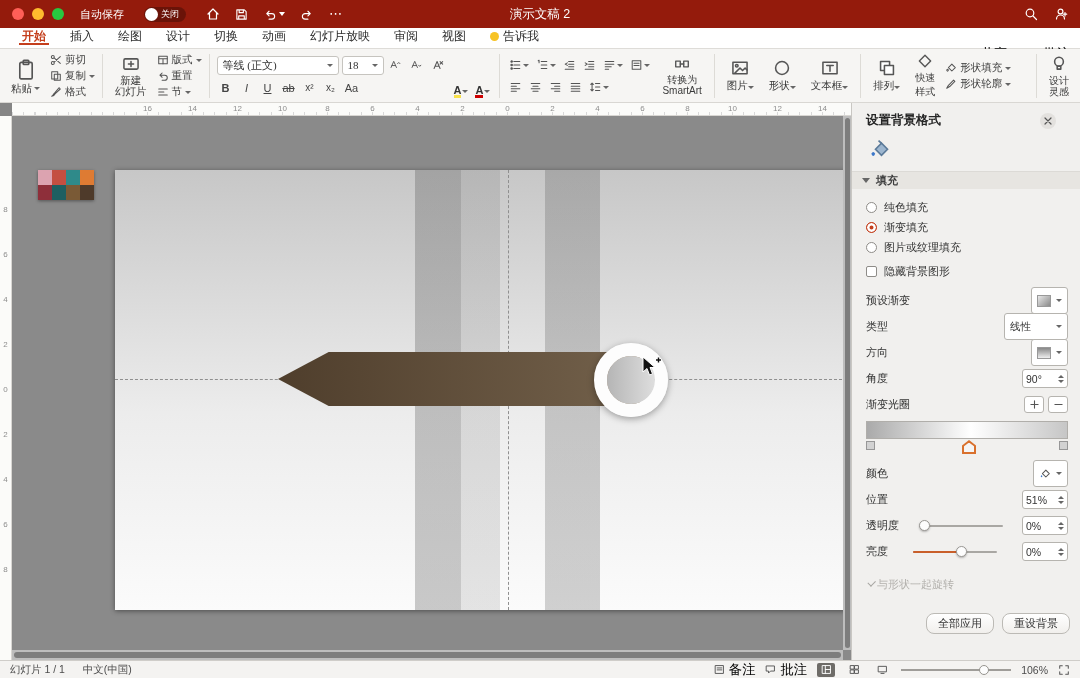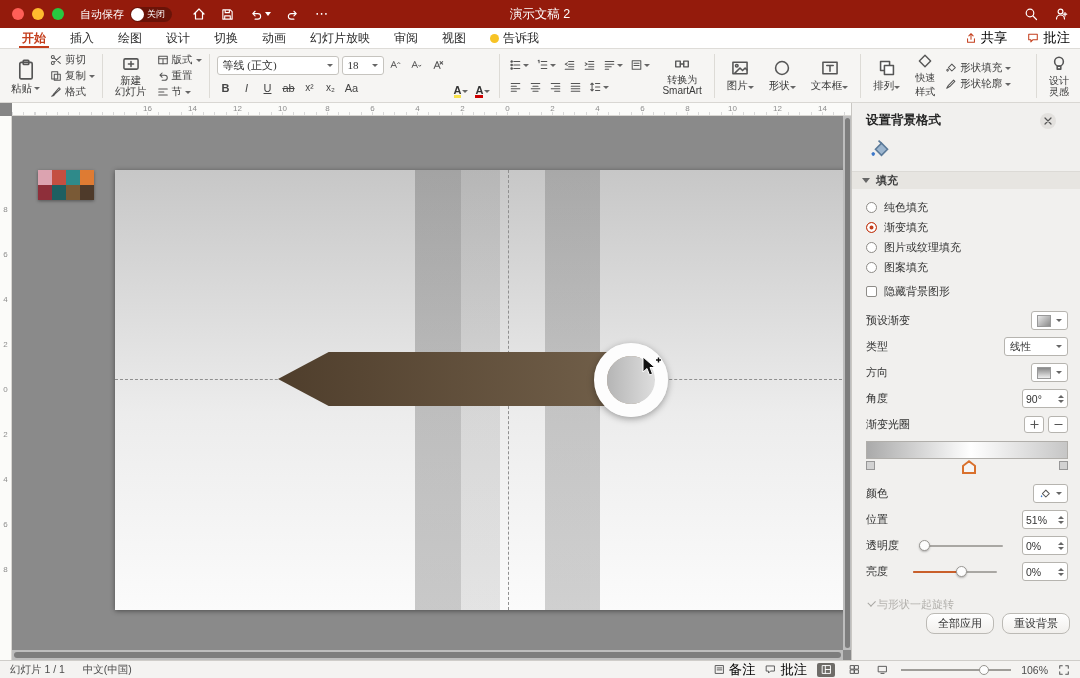--- a/index.html
+++ b/index.html
@@ -6,33 +6,33 @@
 html,body{width:1080px;height:678px;overflow:hidden;font-family:"Liberation Sans","DejaVu Sans",sans-serif;background:#858585;}
 button{background:none;border:none;font-family:inherit;cursor:default;}
 svg{display:block;}
 .app{position:relative;width:1080px;height:678px;}
 
 
 .titlebar{position:absolute;top:0;left:0;right:0;height:28px;background:var(--titlebar,#941b0c);display:flex;align-items:center;padding:0 12px;color:#fff;}
 .traffic{display:flex;gap:8px;margin-right:16px;}
 .tl{width:12px;height:12px;border-radius:50%;display:inline-block;}
 .tl.red{background:#ff5f57;}.tl.yel{background:#febc2e;}.tl.grn{background:#28c840;}
-.autosave{display:flex;align-items:center;gap:6px;font-size:11px;font-family:Liberation Serif, serif;}
+.autosave{display:flex;align-items:center;gap:20px;font-size:11px;font-family:Liberation Serif, serif;}
 .toggle{width:42px;height:15px;border-radius:8px;background:rgba(0,0,0,.28);display:flex;align-items:center;padding:1px 4px 1px 1px;gap:3px;}
 .knob{width:13px;height:13px;border-radius:50%;background:#fff;}
 .toggle-label{font-size:9px;color:#fff;}
 .tb-icons{display:flex;align-items:center;gap:15px;margin-left:20px;}
 .tb-icons .ibtn{display:flex;align-items:center;gap:2px;color:#fff;}
 .caret-sm{width:0;height:0;border-left:3px solid transparent;border-right:3px solid transparent;border-top:4px solid #fff;display:inline-block;}
 .dots{letter-spacing:2px;font-size:13px;color:#fff;line-height:10px;}
 .tb-title{position:absolute;left:50%;transform:translateX(-50%);font-size:12.5px;color:#fff;}
 .tb-right{margin-left:auto;display:flex;gap:16px;align-items:center;}
 
 
-.tabrow{position:absolute;top:28px;left:0;right:0;height:21px;background:#fff;border-bottom:1px solid #dedcd8;display:flex;align-items:stretch;padding:0 10px;}
+.tabrow{position:absolute;top:28px;left:0;right:0;height:21px;background:#fff;border-bottom:1px solid #dedcd8;display:flex;align-items:stretch;padding:0 10px;flex-direction:column;}
 .tabs{display:flex;}
 .tab{display:flex;align-items:center;padding:0 12px;font-size:12px;color:#2b2b2b;position:relative;gap:4px;}
 .tab.selected{color:var(--accent,#c43e1c);font-weight:700;}
 .tab.selected::after{content:"";position:absolute;left:9px;right:9px;bottom:0;height:2px;background:var(--accent,#c43e1c);}
 .bulb{display:none;}
 .bulb.show{display:inline-block;width:9px;height:9px;border-radius:50%;background:#f7c325;}
 .tab-right{margin-left:auto;display:flex;gap:20px;align-items:center;color:var(--accent,#c43e1c);font-size:12px;}
 .tab-right .tr-item{display:flex;align-items:center;gap:4px;}
 
 
@@ -99,21 +99,21 @@
 .close-x{font-size:12px;color:#555;width:16px;height:16px;display:flex;align-items:center;justify-content:center;border-radius:50%;background:#e3e1de;}
 .panel-tabs{padding:4px 0 8px 16px;border-bottom:1px solid #dcdad6;}
 .section-strip{height:17px;background:#e7e5e1;display:flex;align-items:center;gap:6px;padding:0 10px;font-weight:700;color:#3d3d3d;}
 .chev{width:0;height:0;border-left:4px solid transparent;border-right:4px solid transparent;border-top:5px solid #666;display:inline-block;}
 .panel-body{padding:6px 12px 0 14px;}
 .opt{display:flex;align-items:center;gap:7px;margin:5px 0;}
 .radio{width:11px;height:11px;border:1px solid #8e8c88;border-radius:50%;background:#fff;flex:none;}
 .radio.sel{border-color:var(--accent,#c43e1c);background:var(--accent,#c43e1c);box-shadow:inset 0 0 0 2.5px #fff;}
 .checkbox{width:11px;height:11px;border:1px solid #8e8c88;border-radius:2px;background:#fff;flex:none;}
 .prow{display:flex;align-items:center;justify-content:space-between;margin:7px 0;height:19px;}
-.dd{background:#fff;border:1px solid #b6b4af;border-radius:3px;height:19px;display:flex;align-items:center;gap:5px;padding:0 5px;font-size:10.5px;color:#333;}
+.dd{background:#fff;border:1px solid #b6b4af;border-radius:3px;height:27px;display:flex;align-items:center;gap:5px;padding:0 5px;font-size:10.5px;color:#333;}
 .dd .swatch{width:14px;height:12px;border:1px solid #999;background:linear-gradient(135deg,#e8e8e8,#8a8a8a);}
 .spin{width:46px;height:19px;background:#fff;border:1px solid #b6b4af;border-radius:3px;display:flex;align-items:center;justify-content:space-between;padding:0 3px;font-size:10.5px;}
 .spin-arrows{display:flex;flex-direction:column;gap:2px;align-items:center;}
 .spin-arrows i{width:0;height:0;border-left:3px solid transparent;border-right:3px solid transparent;display:block;}
 .spin-arrows .up{border-bottom:3.5px solid #666;}
 .spin-arrows .dn{border-top:3.5px solid #666;}
 .pm{display:flex;gap:4px;}
 .pmbtn{width:20px;height:17px;background:#fff;border:1px solid #b6b4af;border-radius:3px;display:flex;align-items:center;justify-content:center;font-size:12px;color:#444;line-height:1;}
 .gbar{height:18px;border:1px solid #b0aeaa;background:linear-gradient(to right,#aaa,#fff 52%,#c6c6c6);margin-top:3px;}
 .gstops{position:relative;height:14px;margin-top:1px;}
@@ -674,24 +674,20 @@
           <div class="opt">
             <span class="radio sel"></span>
             <span>渐变填充</span>
           </div>
 
           <div class="opt">
             <span class="radio"></span>
             <span>图片或纹理填充</span>
           </div>
 
-          <div class="opt">
-            <span class="radio"></span>
-            <span>图案填充</span>
-          </div>
         </div>
       <div class="opt" style="margin-top:9px;">
         <span class="checkbox"></span>
         <span>隐藏背景图形</span>
       </div>
 
       <div class="prow" style="margin-top:12px;">
         <span>预设渐变</span>
         <button class="dd">
             <span class="swatch"></span>

